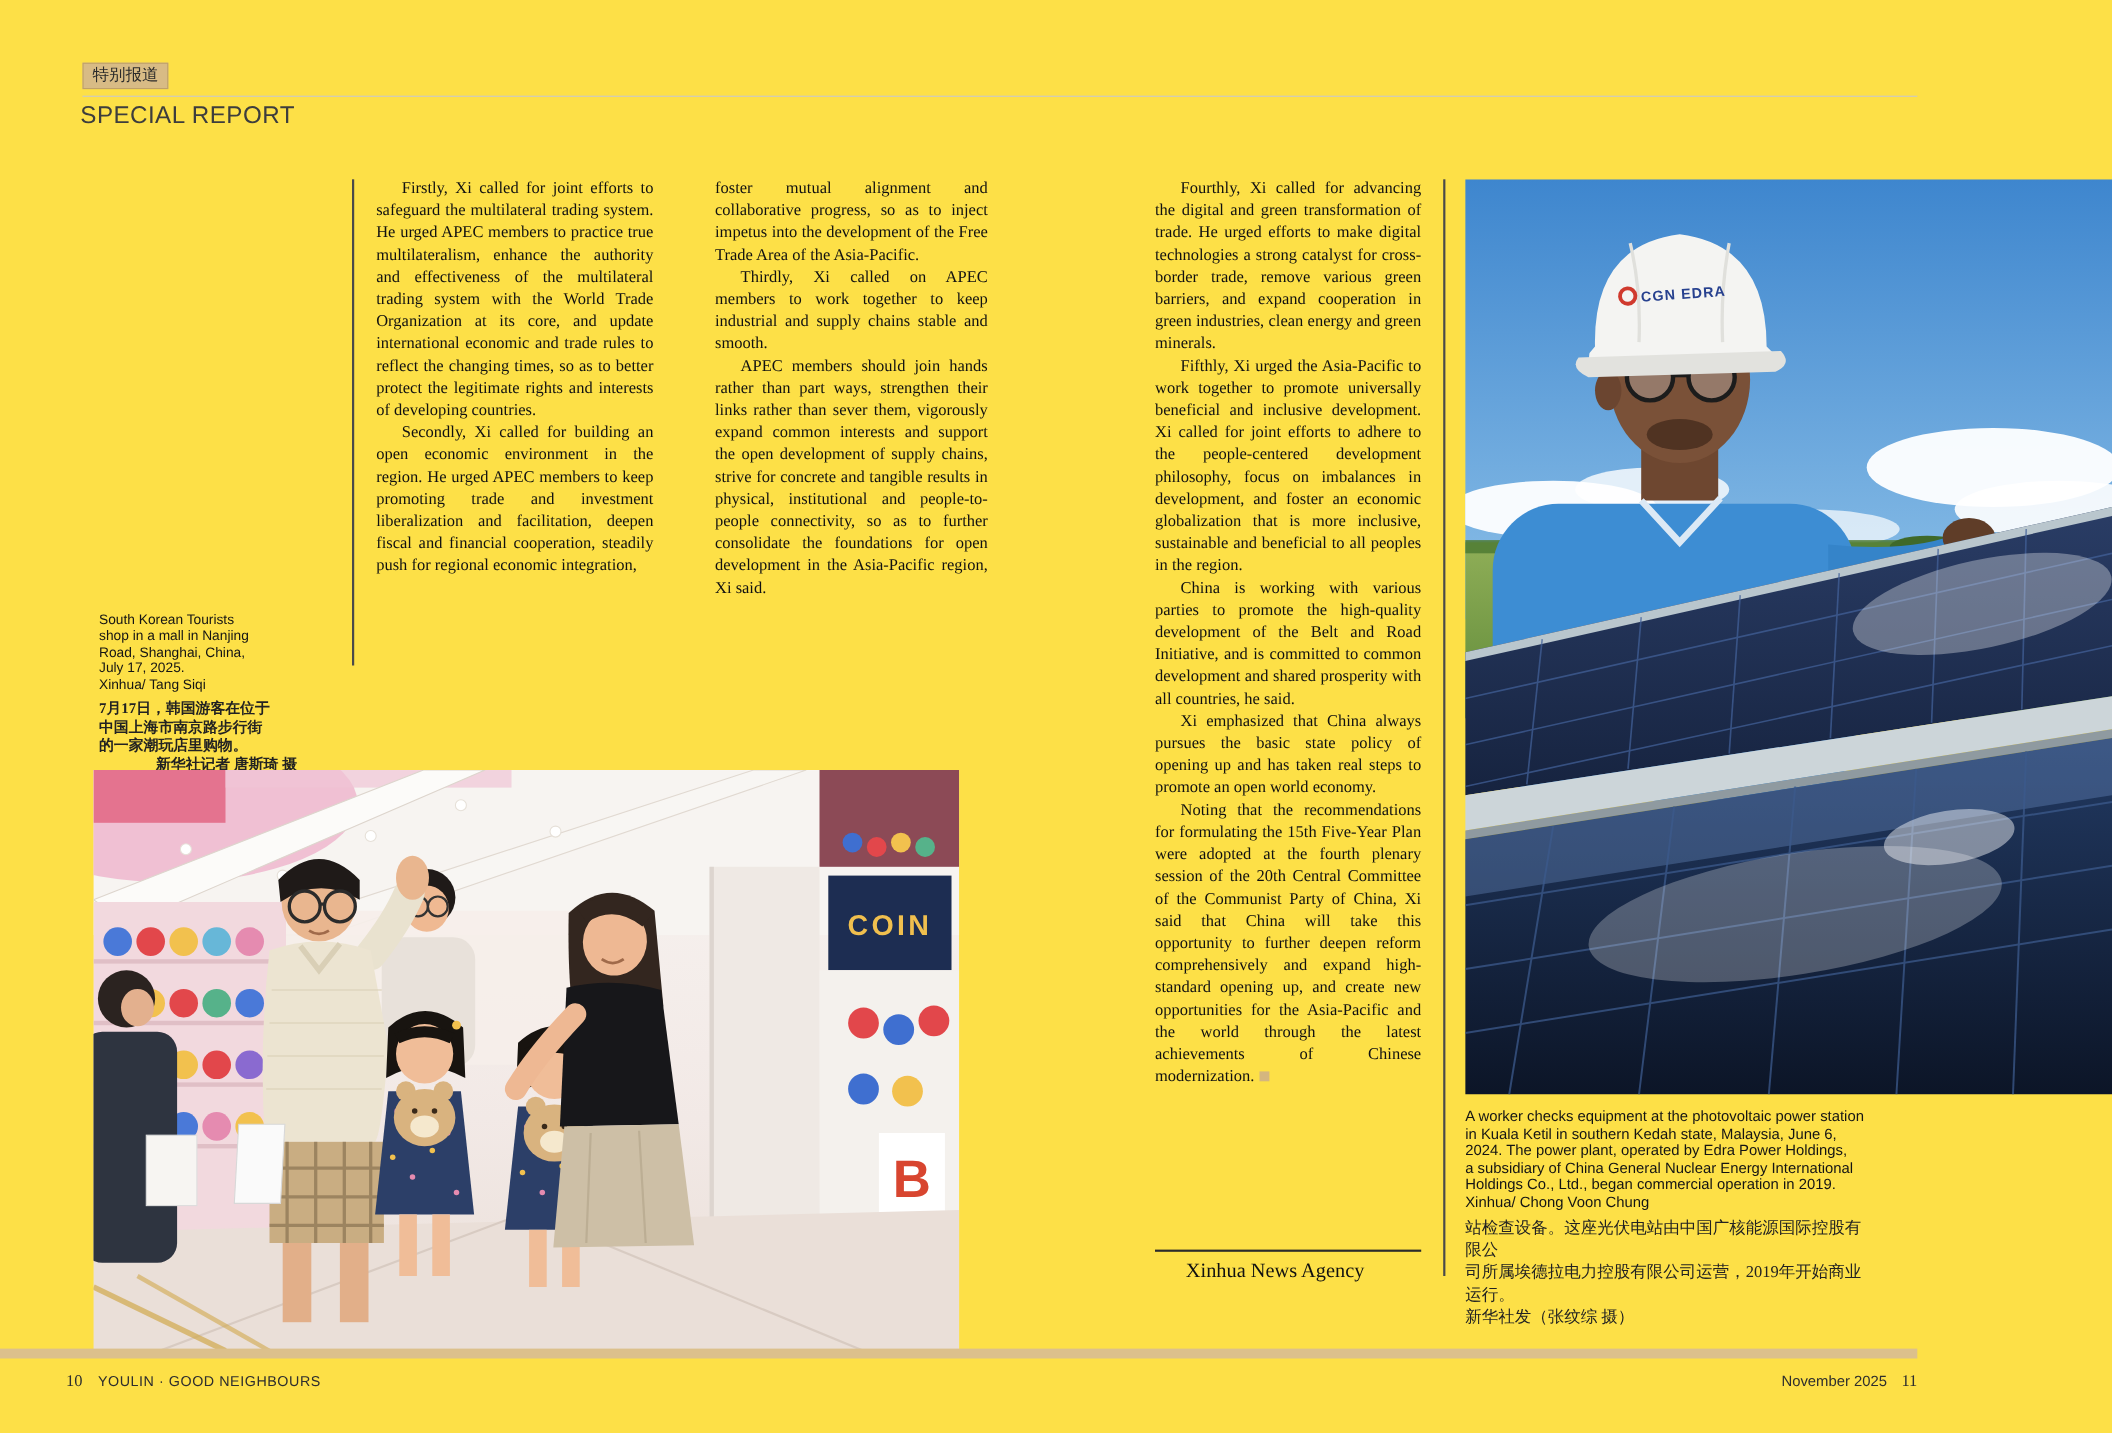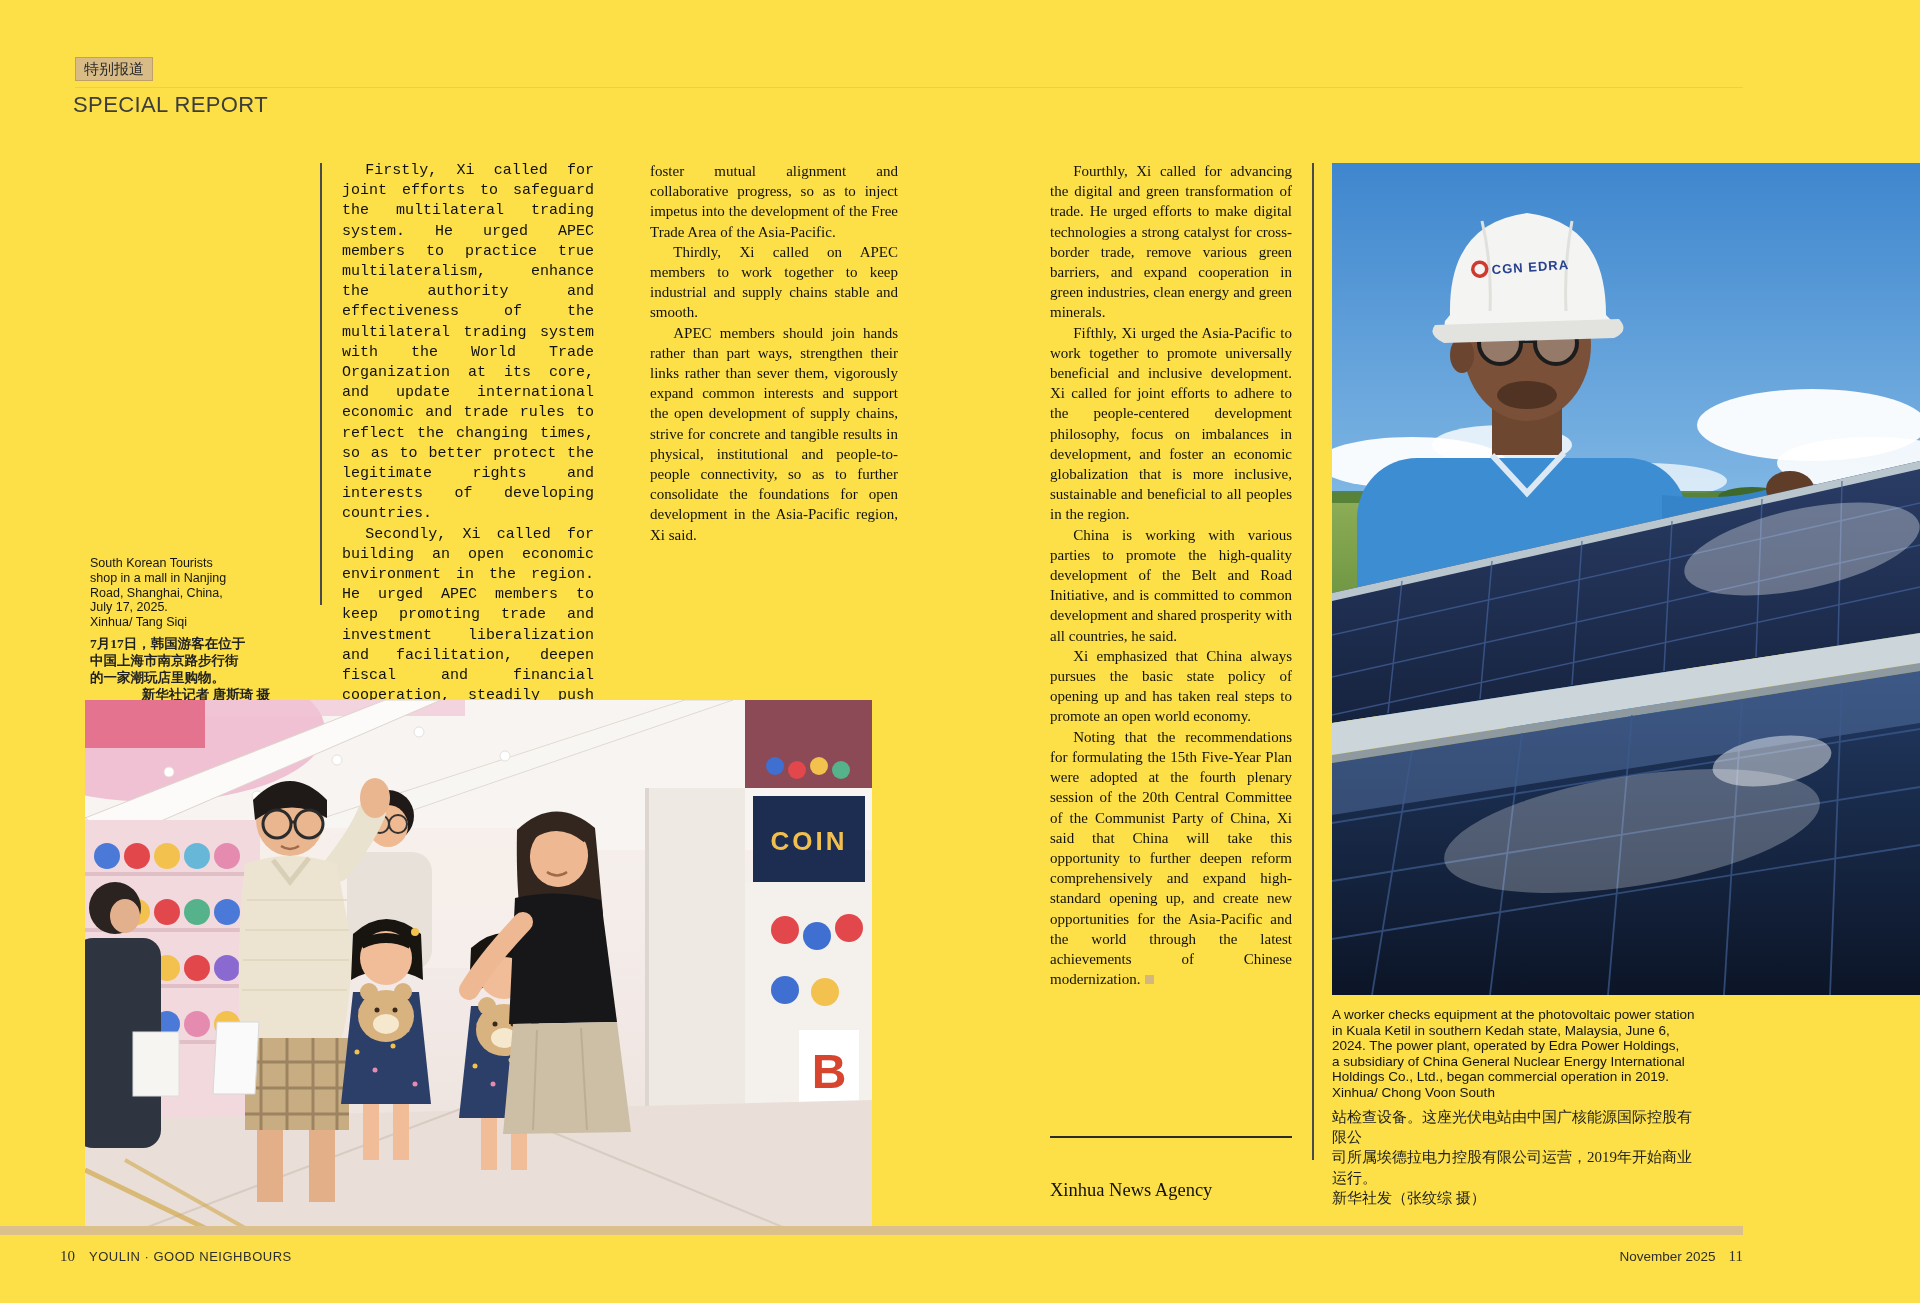--- a/index.html
+++ b/index.html
@@ -14,29 +14,29 @@
   .section-title{position:absolute;left:73px;top:92px;font-family:"Liberation Sans",sans-serif;
        font-size:22px;font-weight:500;letter-spacing:0.4px;color:#3d3d3d;}
 
   
   .vrule{position:absolute;width:1.5px;background:#4a4a4a;}
   .vrule-left{left:320px;top:163px;height:442px;}
   .vrule-right{left:1312px;top:163px;height:997px;}
 
   
   .col{position:absolute;top:161px;text-align:justify;font-size:15px;line-height:20.2px;color:#111;}
-  .col1{left:342px;width:252px;font-family:Liberation Mono, monospace;}
+  .col1{left:342px;width:252px;}
   .col2{left:650px;width:248px;}
   .col3{left:1050px;width:242px;}
   .para{margin:0;text-indent:1.55em;}
   .para.noindent{text-indent:0;}
   .endmark{display:inline-block;width:9px;height:9px;background:#d4b67f;margin-left:5px;}
 
   .byline-rule{position:absolute;left:1050px;top:1136px;width:242px;height:1.5px;background:#2b2b2b;}
-  .byline{position:absolute;left:1050px;top:1146px;font-size:18.5px;color:#111;margin-top:34px;}
+  .byline{position:absolute;left:1078px;top:1146px;font-size:18.5px;color:#111;}
 
   
   .left-caption{position:absolute;left:90px;top:556px;width:180px;}
   .cap-en{font-family:"Liberation Sans",sans-serif;font-size:12.5px;line-height:14.8px;color:#141414;}
   .cap-zh{font-size:13.5px;line-height:17px;color:#222;margin-top:5px;font-weight:bold;}
   .cap-zh .right{text-align:right;}
 
   
   .right-caption{position:absolute;left:1332px;top:1007px;width:372px;}
   .rcap-en{font-family:"Liberation Sans",sans-serif;font-size:13.5px;line-height:15.6px;color:#141414;}
@@ -419,21 +419,21 @@
     </g>
   </svg>
 
   <div class="right-caption">
     <div class="rcap-en">
       <div>A worker checks equipment at the photovoltaic power station</div>
       <div>in Kuala Ketil in southern Kedah state, Malaysia, June 6,</div>
       <div>2024. The power plant, operated by Edra Power Holdings,</div>
       <div>a subsidiary of China General Nuclear Energy International</div>
       <div>Holdings Co., Ltd., began commercial operation in 2019.</div>
-      <div>Xinhua/ Chong Voon South</div>
+      <div>Xinhua/ Chong Voon Chung</div>
     </div>
     <div class="rcap-zh">
       <div>站检查设备。这座光伏电站由中国广核能源国际控股有限公</div>
       <div>司所属埃德拉电力控股有限公司运营，2019年开始商业运行。</div>
       <div class="right">新华社发（张纹综 摄）</div>
     </div>
   </div>
 
   <div class="footer-bar"></div>
   <div class="footer-left">

